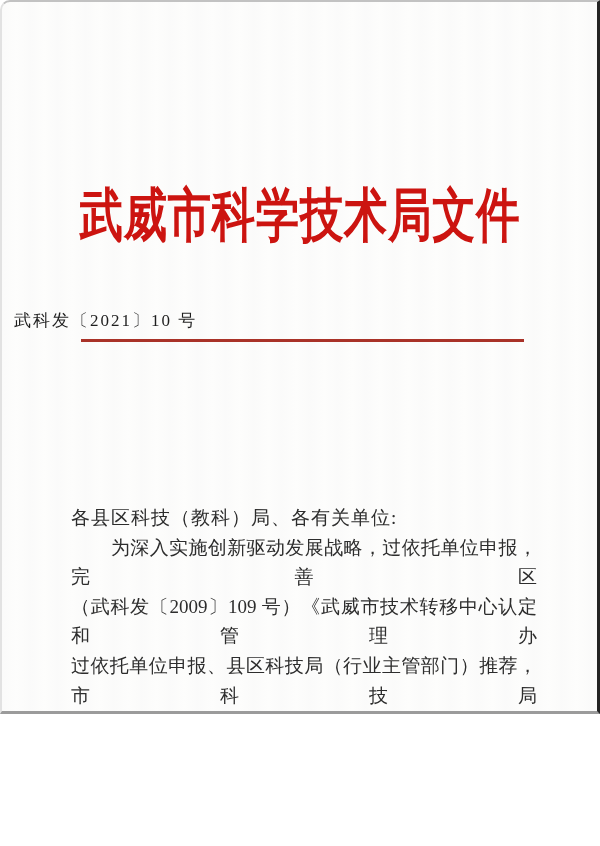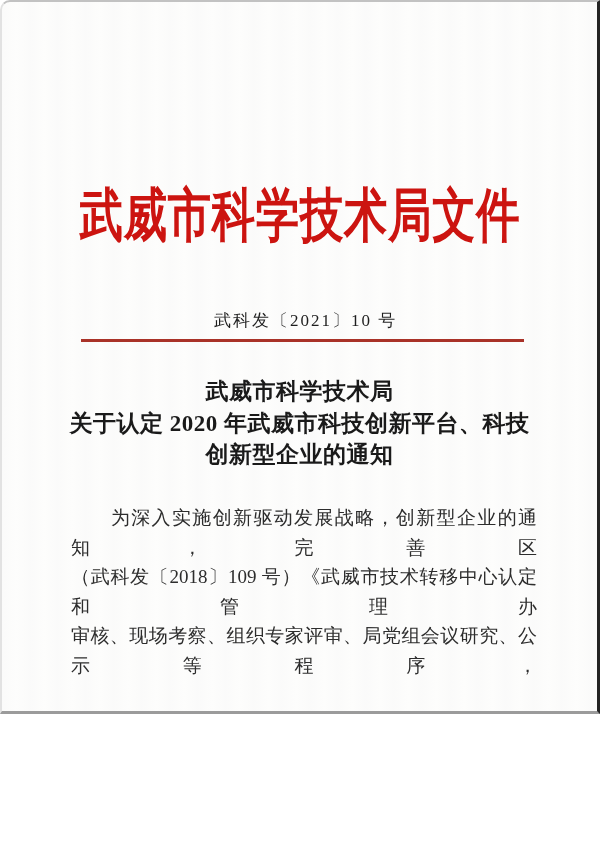--- a/index.html
+++ b/index.html
@@ -44,21 +44,20 @@
     white-space: nowrap;
     letter-spacing: 1px;
     transform: scale(0.76, 1.02);
   }
 
   .doc-number {
     position: absolute;
     top: 308px;
     left: 12px;
     right: 0;
-    text-align: center;
     font-size: 17px;
     line-height: 22px;
     letter-spacing: 2px;
     color: #1e1e1e;
   }
 
   .red-rule {
     position: absolute;
     top: 337px;
     left: 79px;
@@ -117,28 +116,25 @@
 <div class="page">
 
   <div class="header-banner">
     <span class="header-text">武威市科学技术局文件</span>
   </div>
 
   <div class="doc-number">武科发〔2021〕10 号</div>
 
   <div class="red-rule"></div>
 
-  <div class="doc-title">
-    <div>武威市科学技术局</div>
-    <div>关于认定 2020 年武威市科技创新平台、科技</div>
-    <div>创新型企业的通知</div>
-  </div>
 
   <div class="body-block">
-    <div class="bline indent">为深入实施创新驱动发展战略，创新型企业的通知，完善区</div>
-    <div class="bline">（武科发〔2018〕109 号）《武威市技术转移中心认定和管理办</div>
+    <div class="salutation">各县区科技（教科）局、各有关单位:</div>
+    <div class="bline indent">为深入实施创新驱动发展战略，过依托单位申报，完善区</div>
+    <div class="bline">（武科发〔2009〕109 号）《武威市技术转移中心认定和管理办</div>
+    <div class="bline">过依托单位申报、县区科技局（行业主管部门）推荐，市科技局</div>
     <div class="bline">审核、现场考察、组织专家评审、局党组会议研究、公示等程序，</div>
 
   </div>
 
   <div class="page-num">— 1 —</div>
 
 </div>
 
 </body></html>

